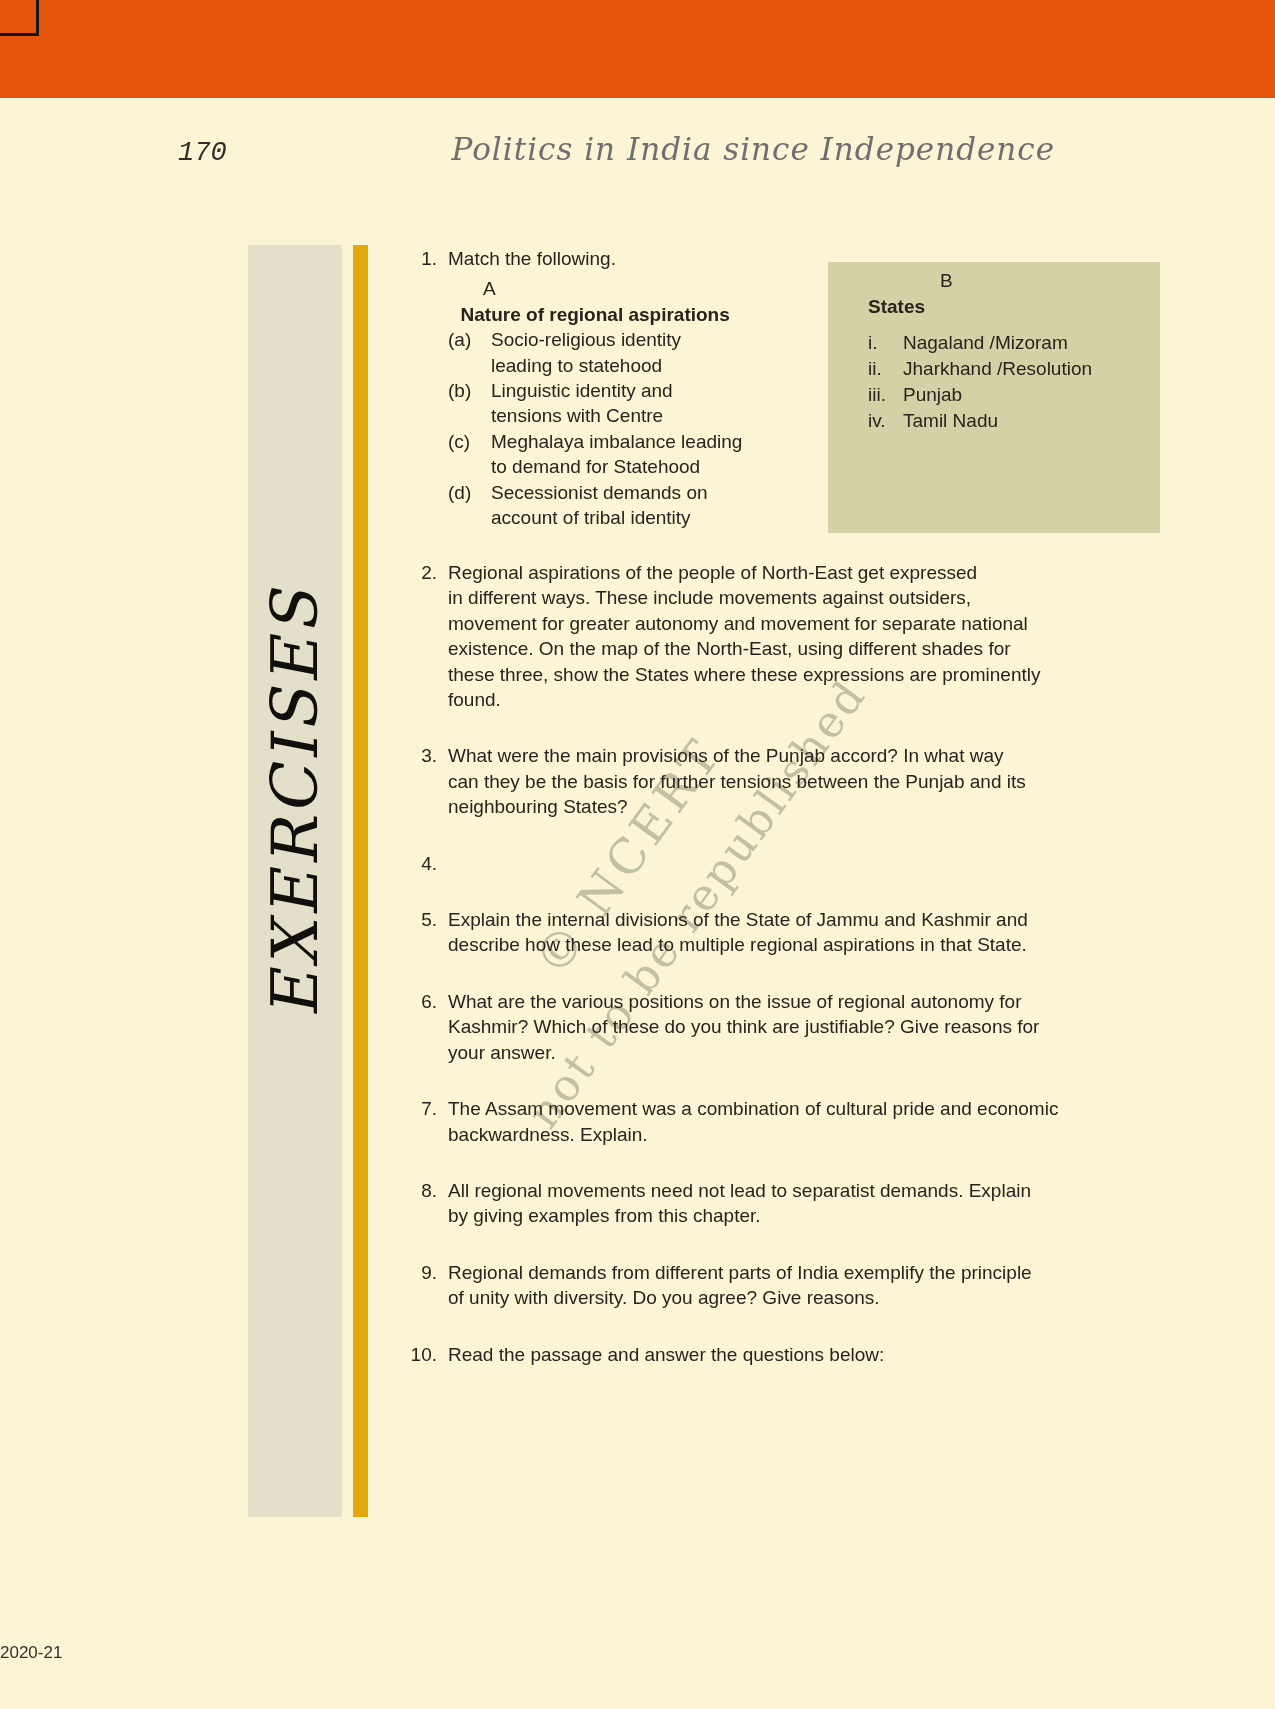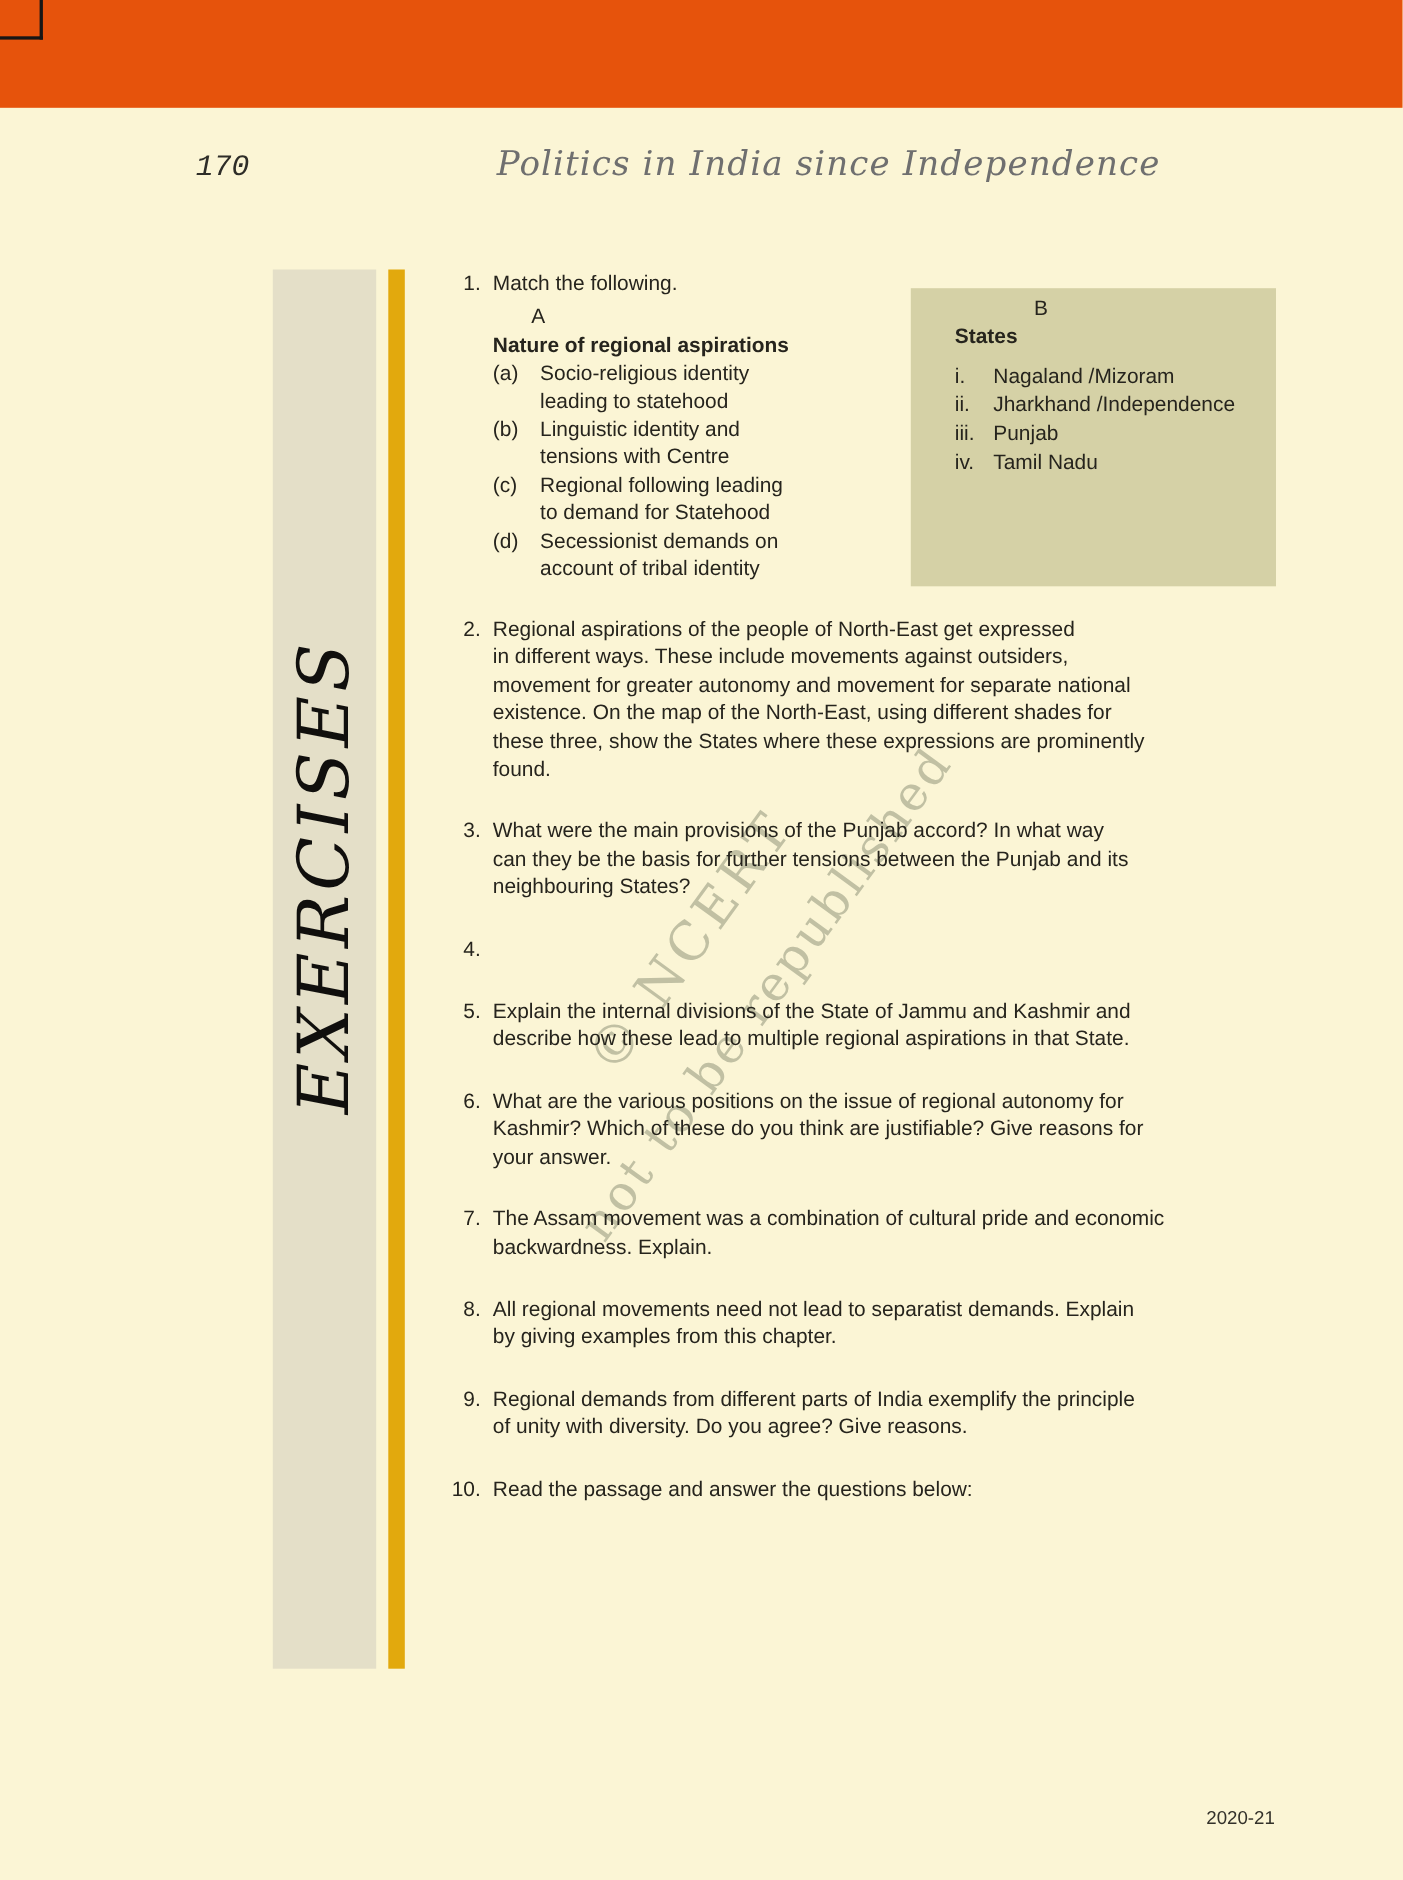--- a/index.html
+++ b/index.html
@@ -60,21 +60,21 @@
   .match-b-item:first-child { margin-top:10px; }
   .match-b-label { width:35px; min-width:35px; }
 
   .questions { position:absolute; left:403px; top:560px; z-index:4; font-size:19px; line-height:25.4px; }
   .q { display:flex; margin-bottom:31px; }
   .q-lines { white-space:nowrap; }
   .q-passage { margin-top:7px; font-style:italic; }
 
   .footer {
     position:absolute; top:1643px; left:0; width:1159px; z-index:4;
-    text-align:right; font-size:17px; color:#33312A;
+    text-align:left; font-size:17px; color:#33312A;
   }
 </style>
 </head>
 <body style="background: rgb(251, 245, 213);">
 
 <div class="header-bar" style="background: rgb(230, 83, 12);">
   <div class="crop-mark"></div>
 </div>
 
 <div class="page-num">170</div>
@@ -106,21 +106,21 @@
         <div class="match-item">
           <div class="match-item-label">(b)</div>
           <div class="match-item-lines">
             <div>Linguistic identity and</div>
             <div>tensions with Centre</div>
           </div>
         </div>
         <div class="match-item">
           <div class="match-item-label">(c)</div>
           <div class="match-item-lines">
-            <div>Regional following leading</div>
+            <div>Meghalaya imbalance leading</div>
             <div>to demand for Statehood</div>
           </div>
         </div>
         <div class="match-item">
           <div class="match-item-label">(d)</div>
           <div class="match-item-lines">
             <div>Secessionist demands on</div>
             <div>account of tribal identity</div>
           </div>
         </div>
@@ -131,21 +131,21 @@
 <div class="match-box content" style="background: rgb(213, 209, 166);">
   <div class="col-b-header">B</div>
   <div class="col-b-title">States</div>
   <div id="match-b-items">
       <div class="match-b-item">
         <div class="match-b-label">i.</div>
         <div>Nagaland /Mizoram</div>
       </div>
       <div class="match-b-item">
         <div class="match-b-label">ii.</div>
-        <div>Jharkhand /Independence</div>
+        <div>Jharkhand /Resolution</div>
       </div>
       <div class="match-b-item">
         <div class="match-b-label">iii.</div>
         <div>Punjab</div>
       </div>
       <div class="match-b-item">
         <div class="match-b-label">iv.</div>
         <div>Tamil Nadu</div>
       </div>
     </div>

